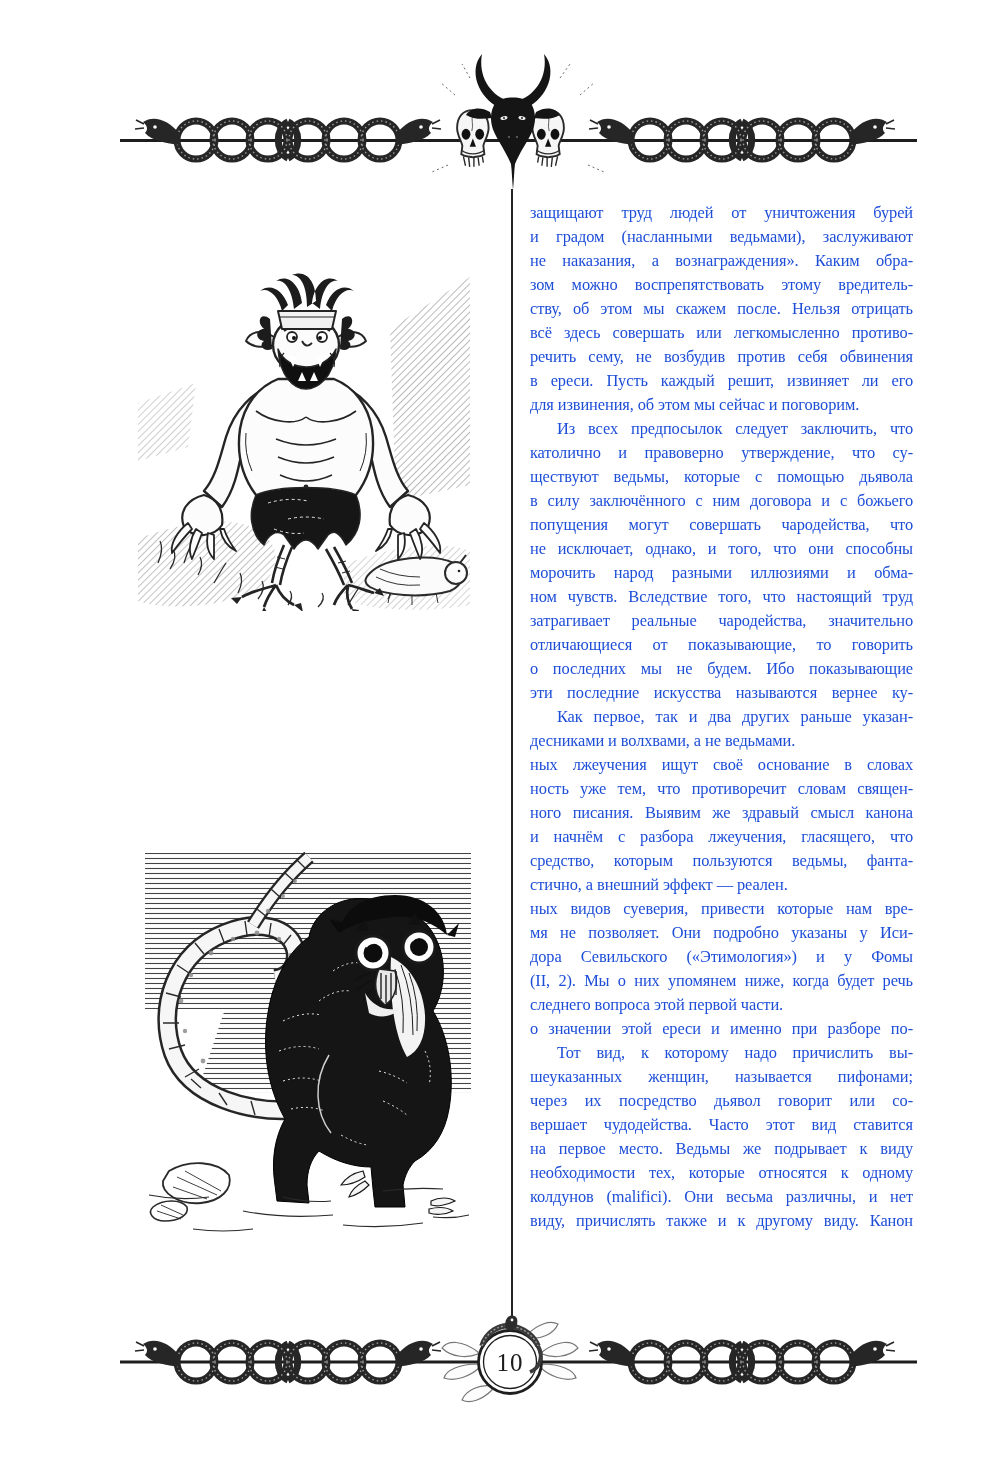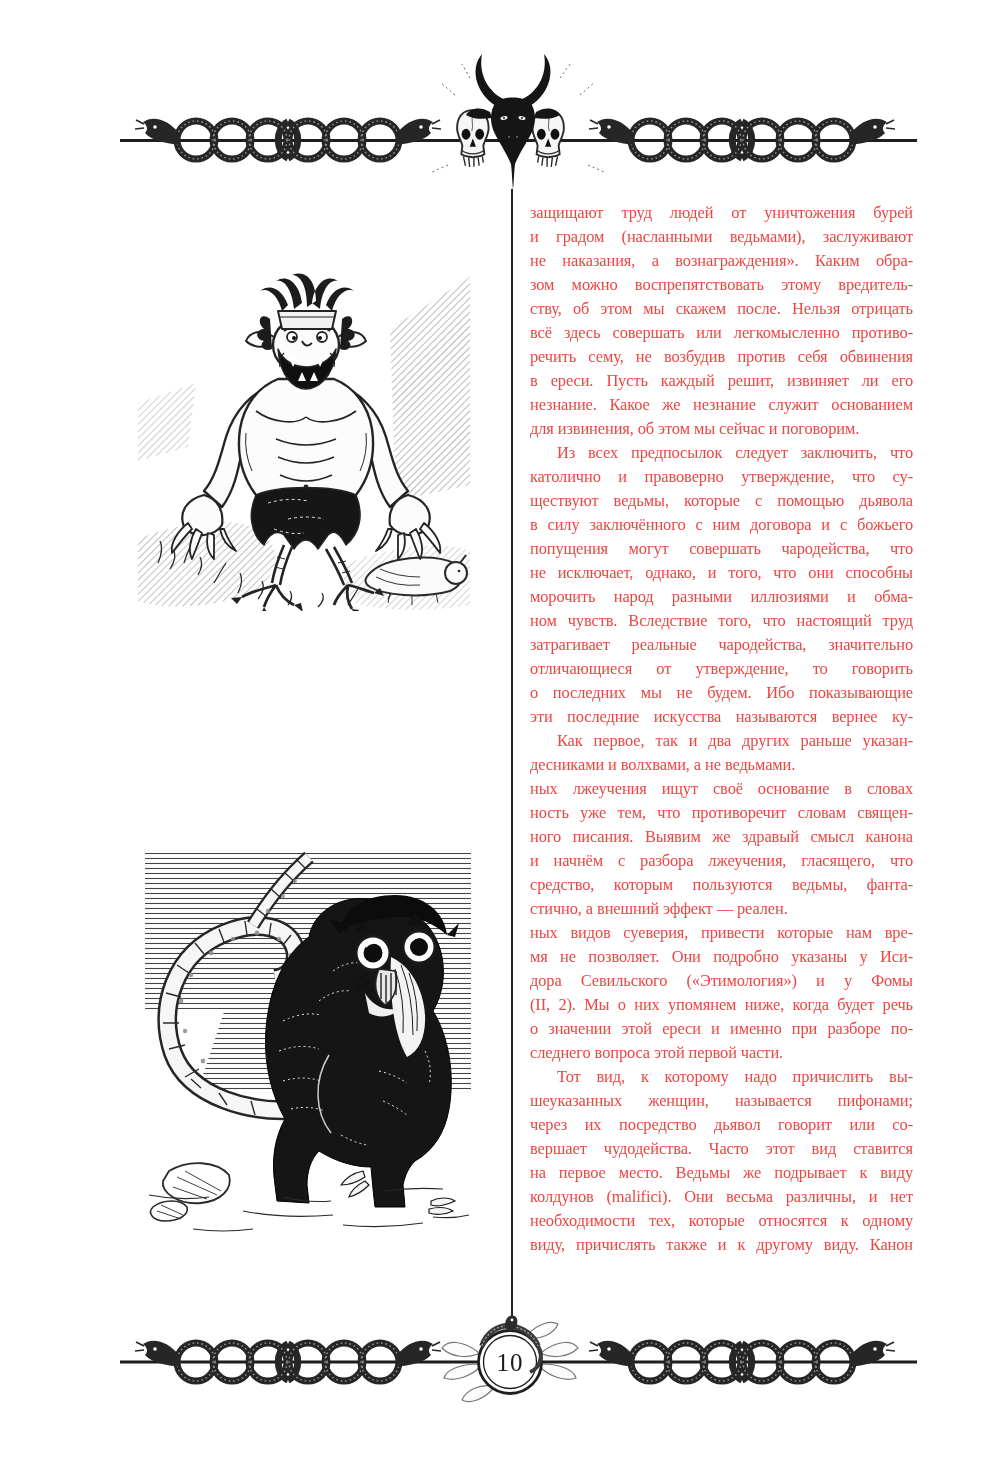--- a/index.html
+++ b/index.html
@@ -3,21 +3,21 @@
 <meta charset="utf-8">
 <style>
   html,body{margin:0;padding:0;background:#ffffff;}
   body{width:1000px;height:1467px;position:relative;font-family:"Liberation Serif",serif;overflow:hidden;}
   .ornament{position:absolute;left:0;}
   #header-ornament{top:0;}
   #footer-ornament{top:1302px;}
   #vertical-divider{position:absolute;left:511px;top:189px;width:2px;height:1127px;background:#232323;}
   #illustration-demon{position:absolute;left:138px;top:233px;}
   #illustration-ape{position:absolute;left:133px;top:841px;}
-  #text-column{position:absolute;left:530px;top:201px;width:383px;color:#ef4444;
+  #text-column{position:absolute;left:530px;top:201px;width:383px;color:#1d4ed8;
     font-size:16.4px;line-height:24px;letter-spacing:-0.1px;}
   .tl{text-align:justify;text-align-last:justify;height:24px;overflow:hidden;}
   .tl.end{text-align-last:left;}
   .tl.ind{text-indent:27px;}
   svg text{font-family:"Liberation Serif",serif;}
 </style>
 </head>
 <body>
 
 <svg id="header-ornament" class="ornament" width="1000" height="200" viewBox="0 0 1000 200">
@@ -263,55 +263,54 @@
 
 <div id="text-column">
     <div class="tl">защищают труд людей от уничтожения бурей</div>
     <div class="tl">и градом (насланными ведьмами), заслуживают</div>
     <div class="tl">не наказания, а вознаграждения». Каким обра-</div>
     <div class="tl">зом можно воспрепятствовать этому вредитель-</div>
     <div class="tl">ству, об этом мы скажем после. Нельзя отрицать</div>
     <div class="tl">всё здесь совершать или легкомысленно противо-</div>
     <div class="tl">речить сему, не возбудив против себя обвинения</div>
     <div class="tl">в ереси. Пусть каждый решит, извиняет ли его</div>
-    <div class="tl">незнание. Какое же незнание служит основанием</div>
     <div class="tl end">для извинения, об этом мы сейчас и поговорим.</div>
     <div class="tl ind">Из всех предпосылок следует заключить, что</div>
     <div class="tl">католично и правоверно утверждение, что су-</div>
     <div class="tl">ществуют ведьмы, которые с помощью дьявола</div>
     <div class="tl">в силу заключённого с ним договора и с божьего</div>
     <div class="tl">попущения могут совершать чародейства, что</div>
     <div class="tl">не исключает, однако, и того, что они способны</div>
     <div class="tl">морочить народ разными иллюзиями и обма-</div>
     <div class="tl">ном чувств. Вследствие того, что настоящий труд</div>
     <div class="tl">затрагивает реальные чародейства, значительно</div>
-    <div class="tl">отличающиеся от утверждение, то говорить</div>
+    <div class="tl">отличающиеся от показывающие, то говорить</div>
     <div class="tl">о последних мы не будем. Ибо показывающие</div>
     <div class="tl">эти последние искусства называются вернее ку-</div>
     <div class="tl ind">Как первое, так и два других раньше указан-</div>
     <div class="tl end">десниками и волхвами, а не ведьмами.</div>
     <div class="tl">ных лжеучения ищут своё основание в словах</div>
     <div class="tl">ность уже тем, что противоречит словам священ-</div>
     <div class="tl">ного писания. Выявим же здравый смысл канона</div>
     <div class="tl">и начнём с разбора лжеучения, гласящего, что</div>
     <div class="tl">средство, которым пользуются ведьмы, фанта-</div>
     <div class="tl end">стично, а внешний эффект — реален.</div>
     <div class="tl">ных видов суеверия, привести которые нам вре-</div>
     <div class="tl">мя не позволяет. Они подробно указаны у Иси-</div>
     <div class="tl">дора Севильского («Этимология») и у Фомы</div>
     <div class="tl">(II, 2). Мы о них упомянем ниже, когда будет речь</div>
+    <div class="tl end">следнего вопроса этой первой части.</div>
     <div class="tl">о значении этой ереси и именно при разборе по-</div>
-    <div class="tl end">следнего вопроса этой первой части.</div>
     <div class="tl ind">Тот вид, к которому надо причислить вы-</div>
     <div class="tl">шеуказанных женщин, называется пифонами;</div>
     <div class="tl">через их посредство дьявол говорит или со-</div>
     <div class="tl">вершает чудодейства. Часто этот вид ставится</div>
     <div class="tl">на первое место. Ведьмы же подрывает к виду</div>
+    <div class="tl">необходимости тех, которые относятся к одному</div>
     <div class="tl">колдунов (malifici). Они весьма различны, и нет</div>
-    <div class="tl">необходимости тех, которые относятся к одному</div>
     <div class="tl">виду, причислять также и к другому виду. Канон</div>
   </div>
 
 <svg id="footer-ornament" class="ornament" width="1000" height="130" viewBox="0 0 1000 130">
   <rect x="120" y="58.5" width="797" height="3" fill="#1e1e1e"></rect>
   <g transform="translate(138,20)">
       <use href="#band"></use>
     </g>
   <g transform="translate(592,20)">
       <use href="#band"></use>

